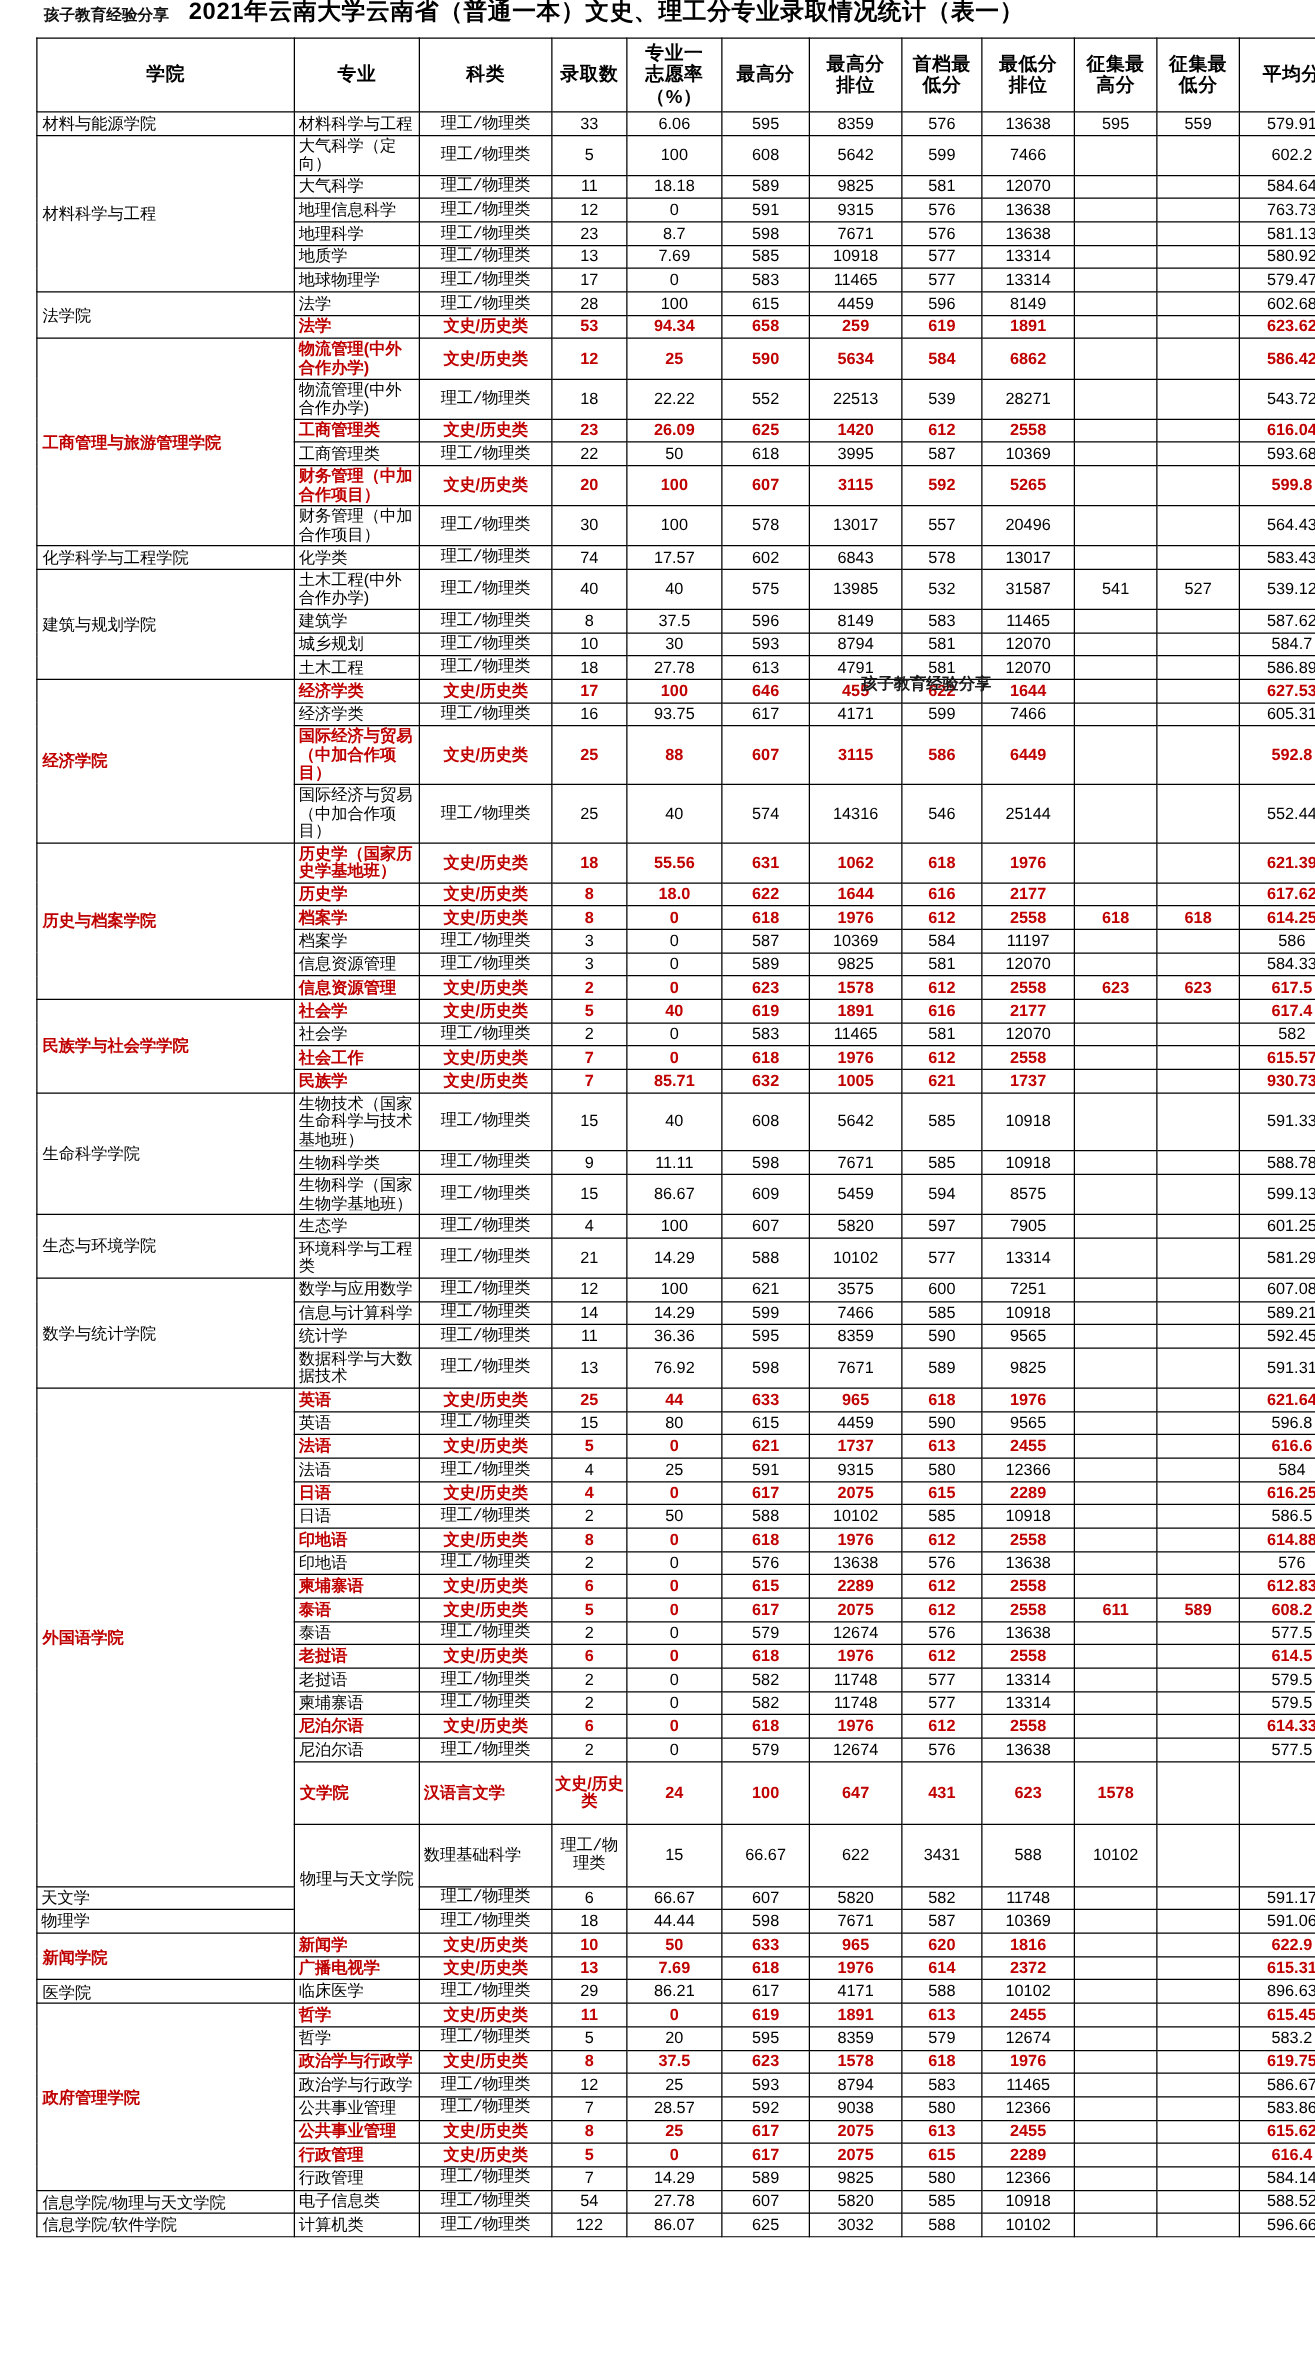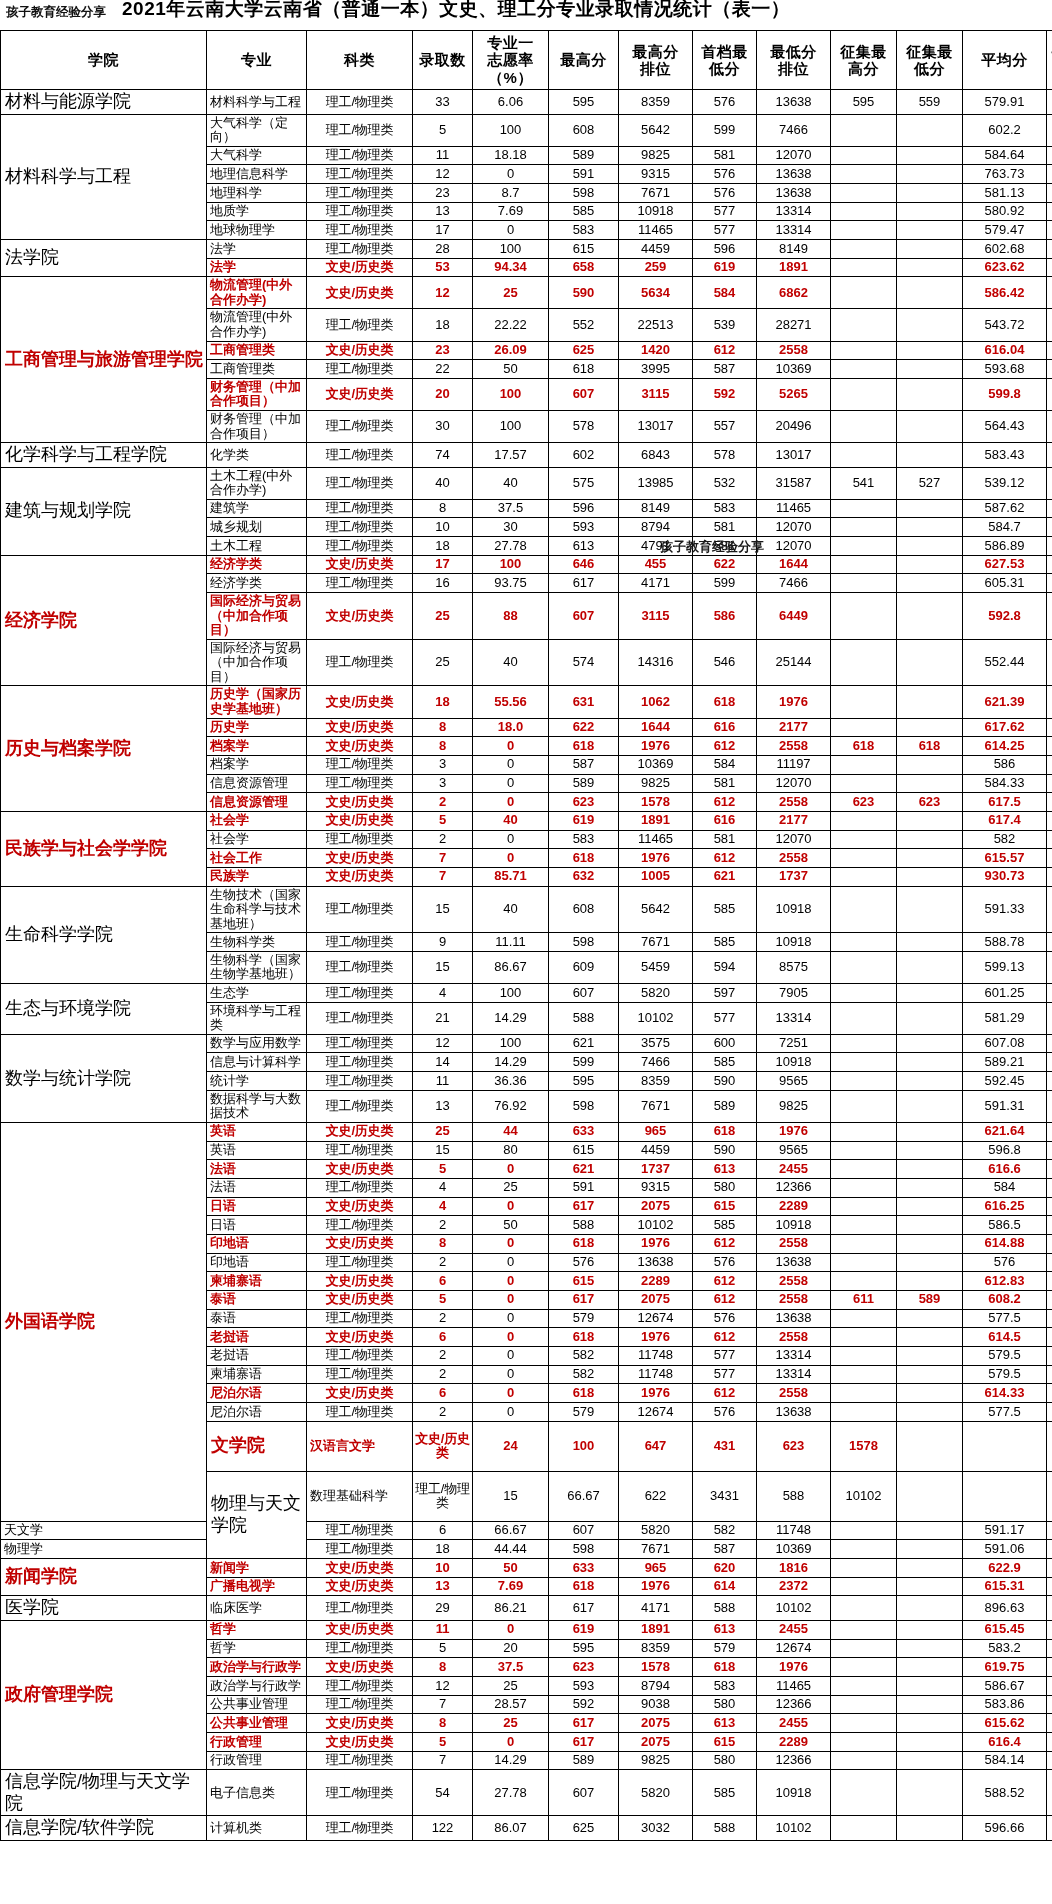--- a/index.html
+++ b/index.html
@@ -2,21 +2,21 @@
 <html><head>
 <meta charset="utf-8">
 <style>
   html,body{margin:0;padding:0;background:#ffffff;}
   body{
     width:1052px;
     font-family:"Liberation Sans","DejaVu Sans",sans-serif;
     color:#000;
     -webkit-font-smoothing:none;
   }
-  #page{position:relative;width:1012px;}
+  #page{position:relative;width:1012px;margin-left:29px;}
 
   
   .titlebar{
     display:flex;
     align-items:flex-end;
     padding:6px 0 8px 6px;
     height:30px;
     box-sizing:border-box;
   }
   .wm-left{
@@ -67,39 +67,40 @@
   }
   thead th{
     font-weight:bold;
     font-size:15px;
     height:54px;
     letter-spacing:0.5px;
     line-height:1.15;
     padding:2px 1px;
   }
   td.college{
-    font-size:18px;
+    font-size:13px;
     text-align:left;
     padding-left:4px;
     line-height:1.2;
     word-break:break-all;
+    font-family:Liberation Serif, serif;
   }
   td.major{
     font-size:13px;
     text-align:left;
     padding-left:3px;
     line-height:1.12;
     word-break:break-all;
   }
   td.kelei{font-size:13px;font-weight:bold;letter-spacing:-0.2px;}
   td.ctrl{font-weight:bold;font-size:14px;}
   tr.wen td{color:#c00000;font-weight:bold;}
   tr.wen td.major{font-weight:bold;}
   tr.li td{color:#000;font-weight:normal;}
-  tr.li td.kelei{font-weight:normal;}
+  tr.li td.kelei{font-weight:normal;font-family:Liberation Mono, monospace;}
   tr.li td.ctrl{font-weight:bold;}
   td.blank{}
 
   
   .wm{
     position:absolute;
     font-size:13px;
     font-weight:bold;
     color:#1a1a1a;
     white-space:nowrap;

